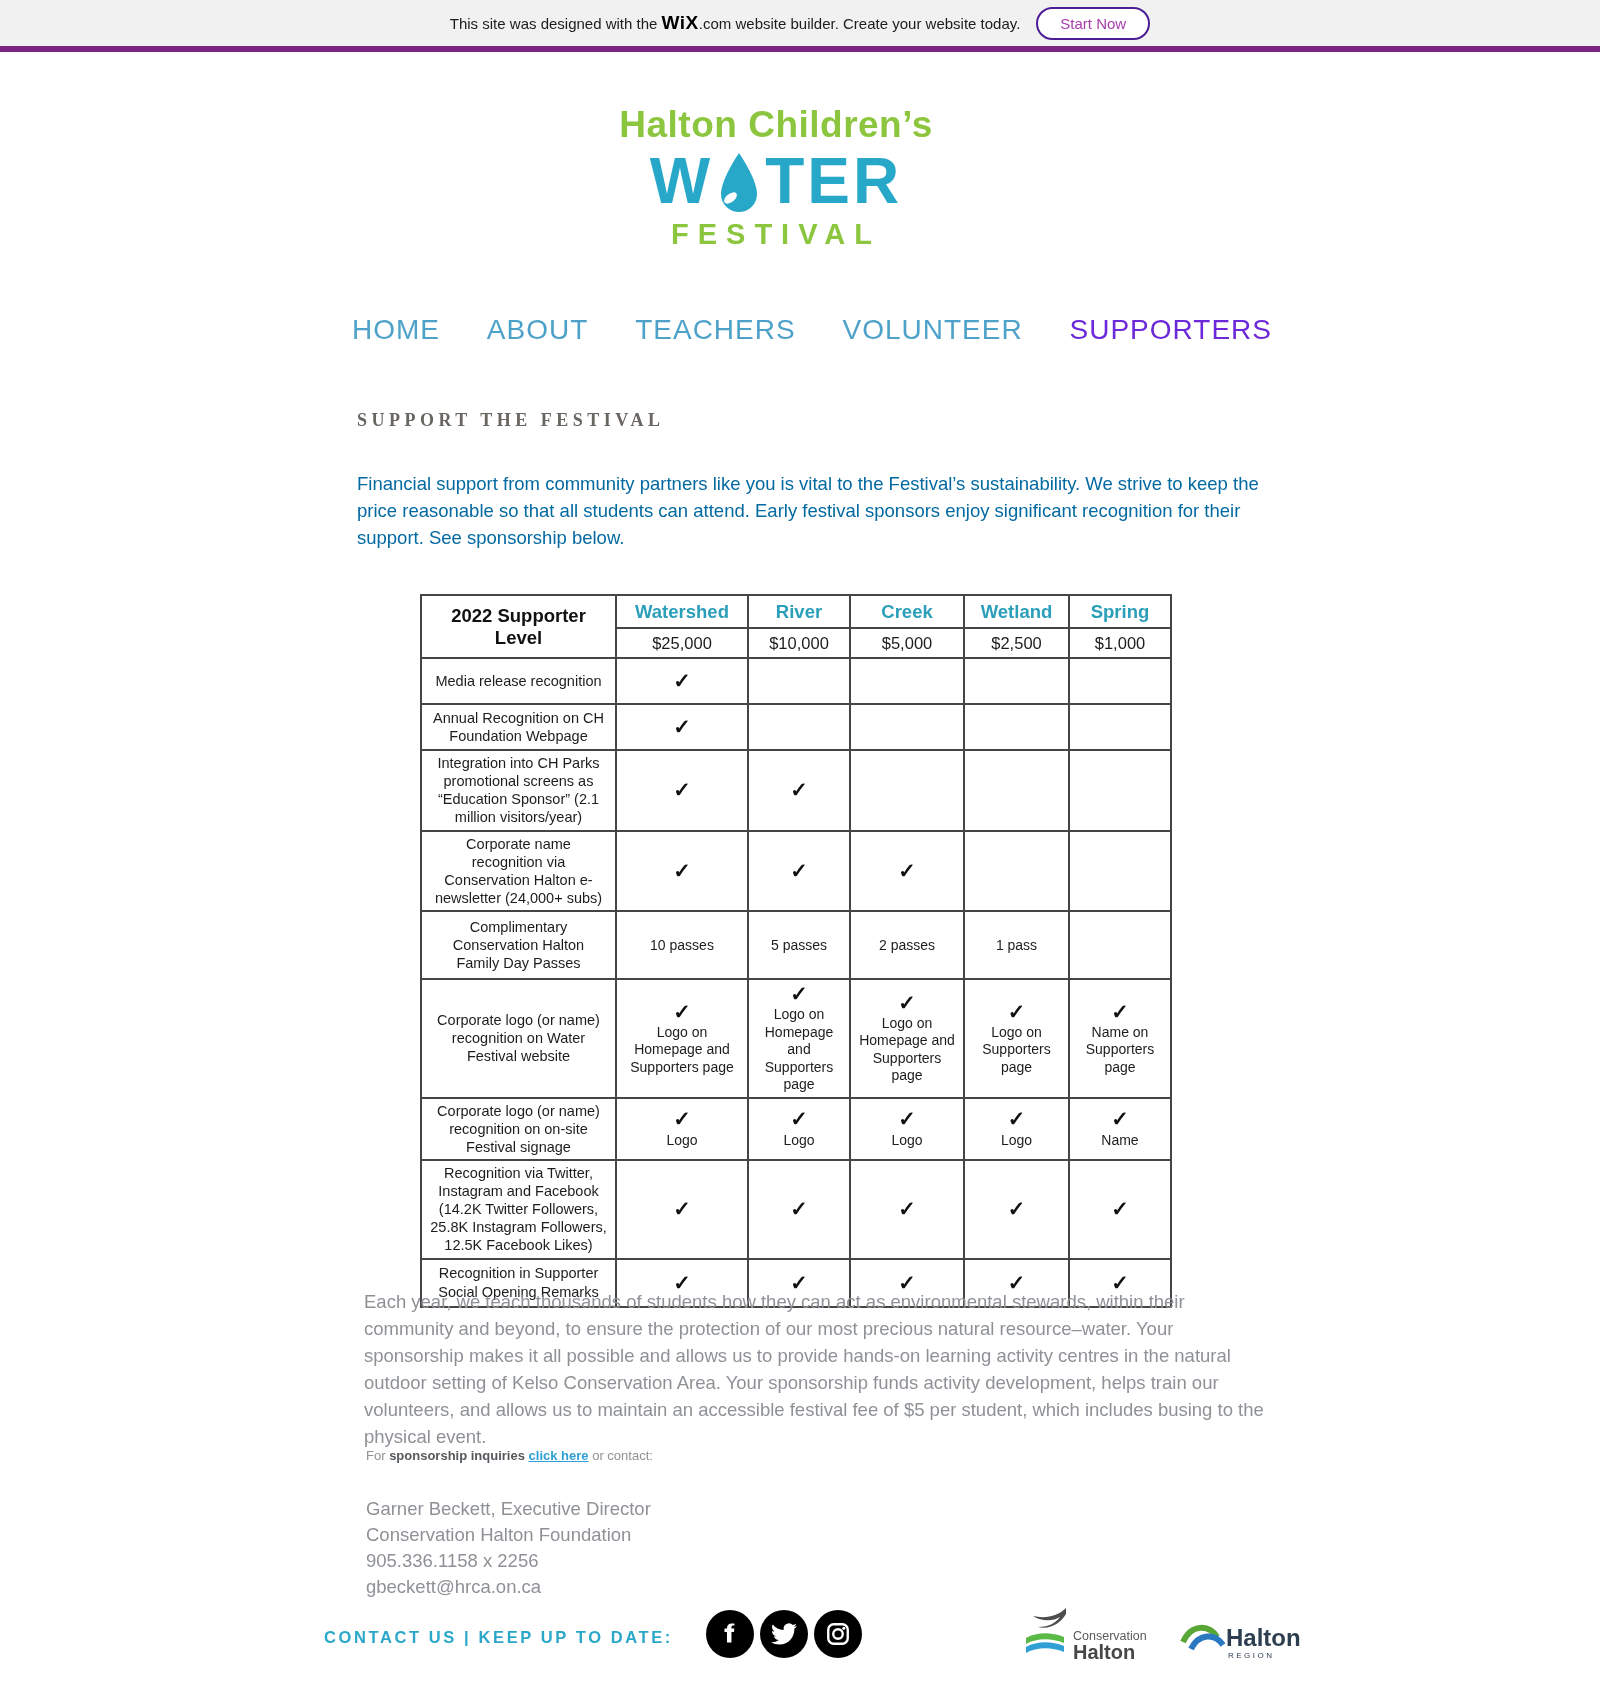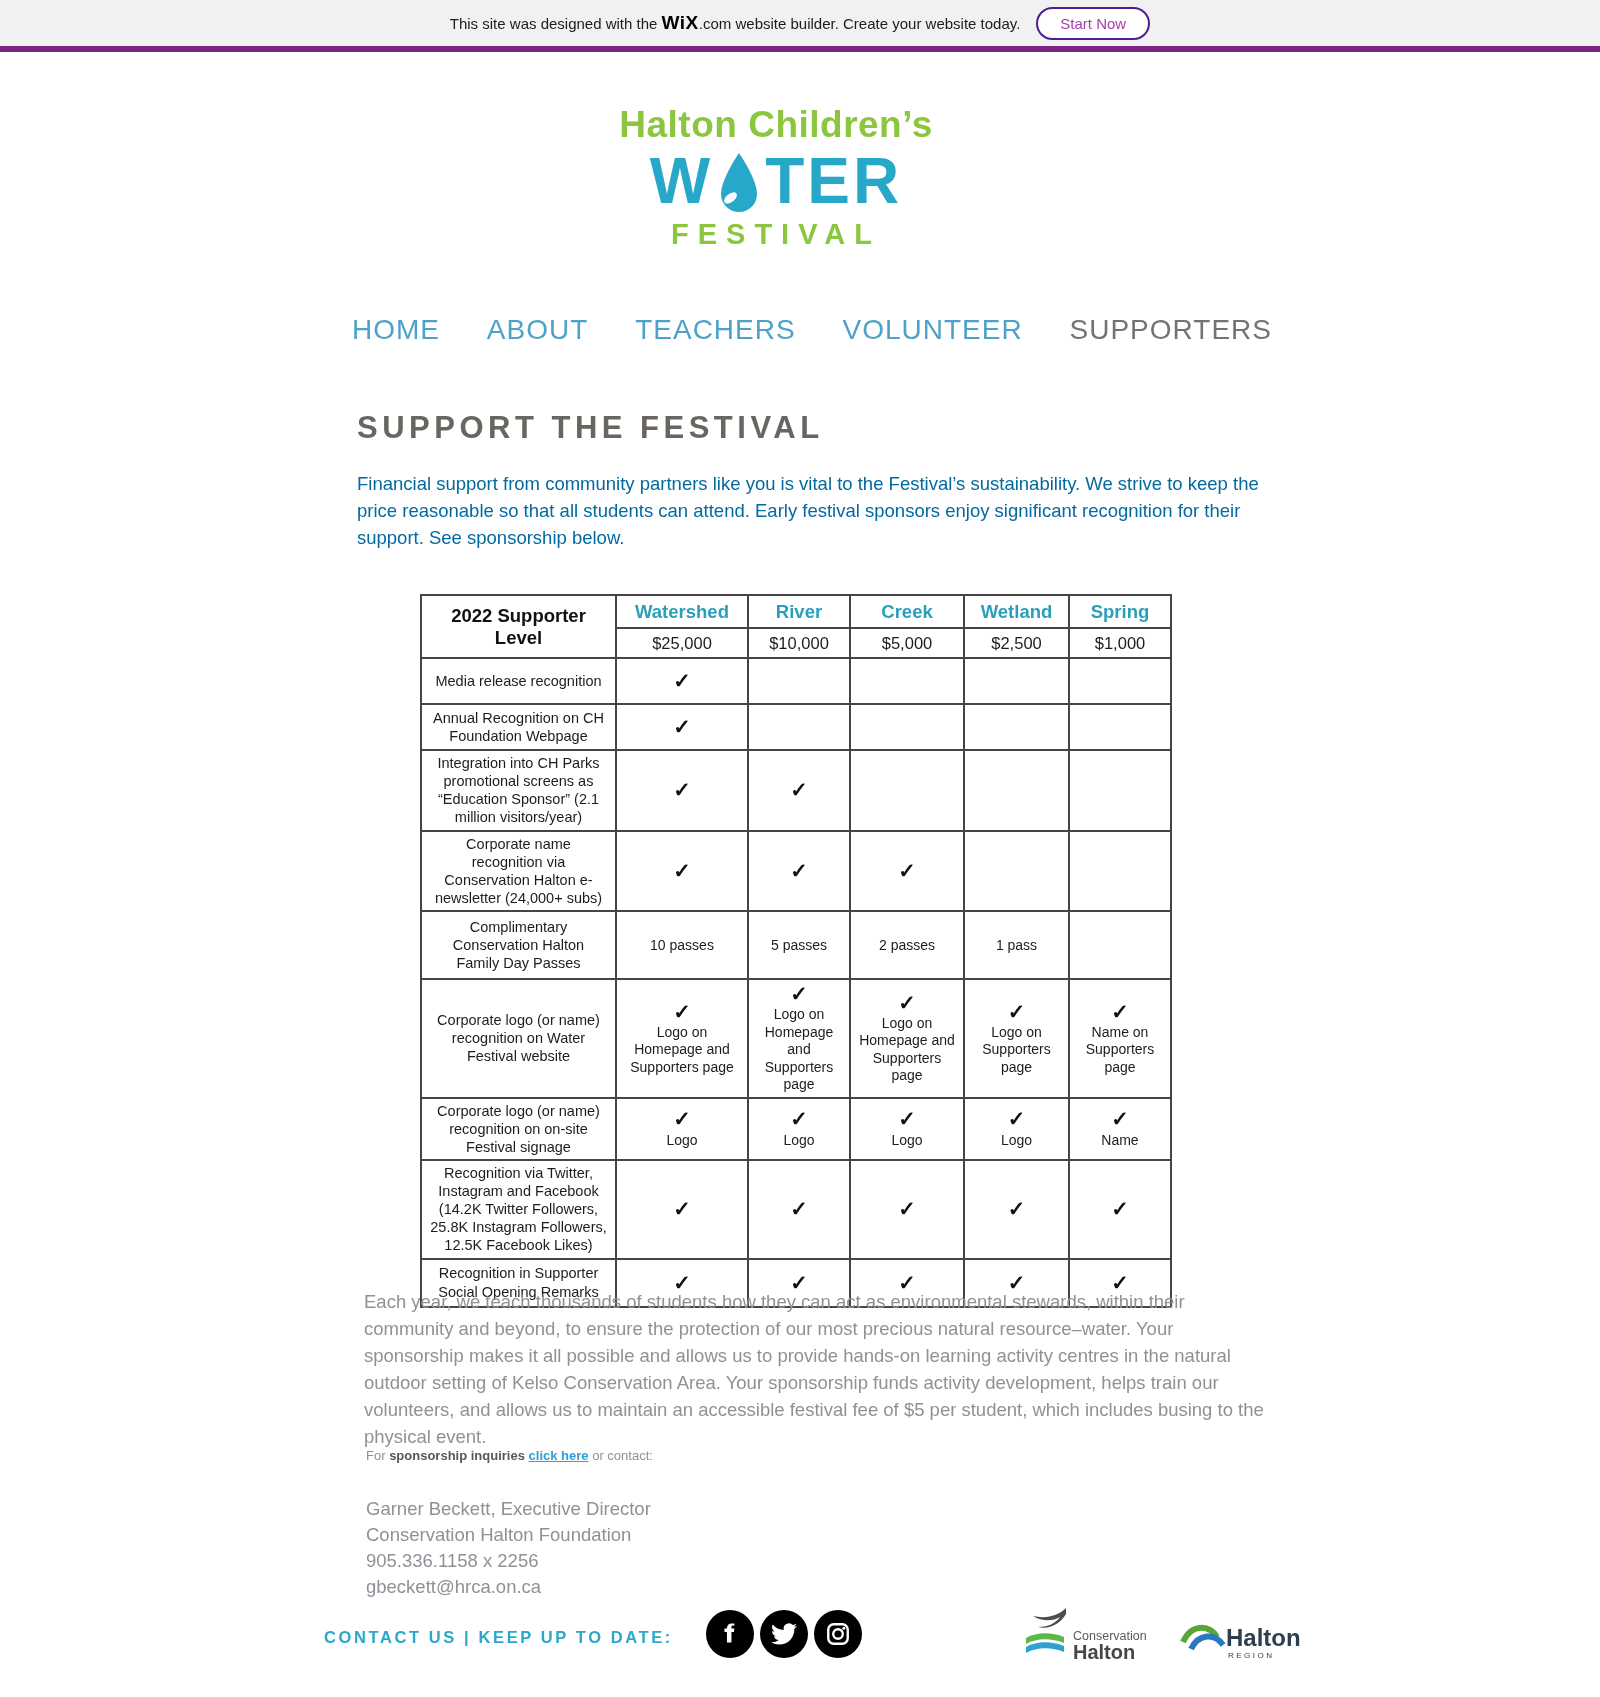--- a/index.html
+++ b/index.html
@@ -21,25 +21,25 @@
   .site-logo { position:absolute; top:104px; left:476px; width:600px; text-align:center; cursor:pointer; }
   .logo-top { font-size:37px; font-weight:bold; color:#8cc63f; letter-spacing:.5px; }
   .logo-water { display:flex; align-items:center; justify-content:center; margin-top:2px; }
   .logo-water .wl { font-size:64px; font-weight:bold; color:#27a8c9; letter-spacing:3px; line-height:1; }
   .logo-water svg { margin:0 1px; transform:translateY(3px); }
   .logo-bottom { font-size:29px; font-weight:bold; color:#8cc63f; letter-spacing:9px; margin-top:4px; }
 
   
   .nav { position:absolute; top:314px; left:352px; width:920px; display:flex; justify-content:space-between; }
   .nav-item { font-size:28px; font-weight:300; color:#4ea2c9; letter-spacing:1px; cursor:pointer; }
-  .nav-item.active { color:#737373; }
-
-  
-  .page-title { position:absolute; top:410px; left:357px; font-size:31px; font-weight:bold;
-    letter-spacing:4.5px; color:#696661; }
+  .nav-item.active { color:#6d28d9; }
+
+  
+  .page-title { position:absolute; top:410px; left:357px; font-size:18px; font-weight:bold;
+    letter-spacing:4.5px; color:#696661;font-family:Liberation Serif, serif; }
   .intro { position:absolute; top:470px; left:357px; width:905px; font-size:18.5px;
     line-height:27px; color:#0369a1; }
   .outro { position:absolute; top:1288px; left:364px; width:900px; font-size:18.5px;
     line-height:27px; color:#8e9196; }
   .inquiries { position:absolute; top:1448px; left:366px; font-size:13px; color:#8e9196; }
   .inquiries b { color:#55585c; }
   .inquiries a { color:#2f9fd6; font-weight:bold; text-decoration:underline; cursor:pointer; }
   .contact-block { position:absolute; top:1496px; left:366px; font-size:18.5px;
     line-height:26px; color:#8e9196; }
 

